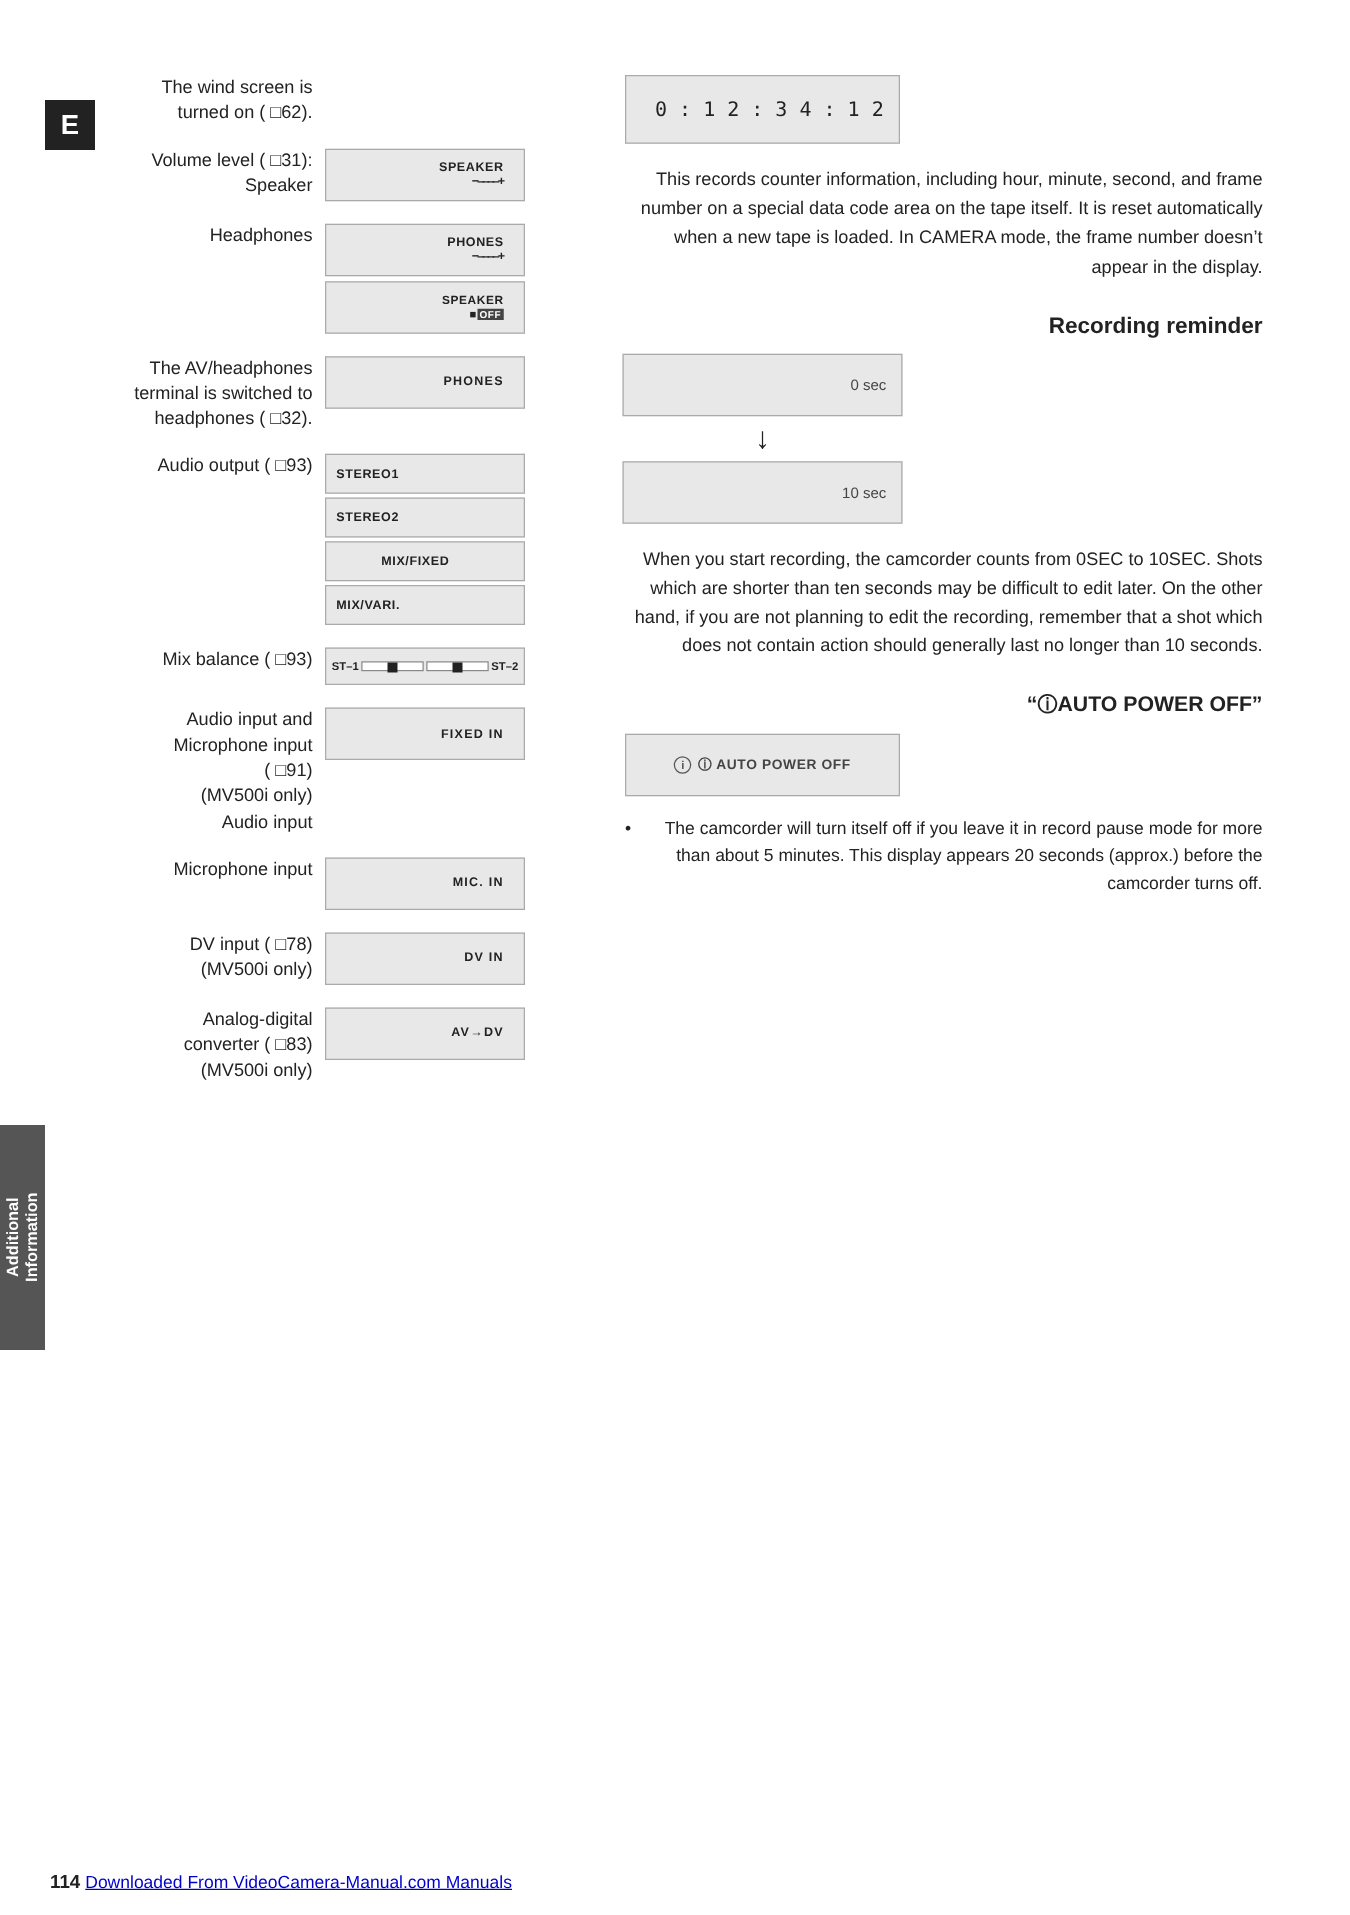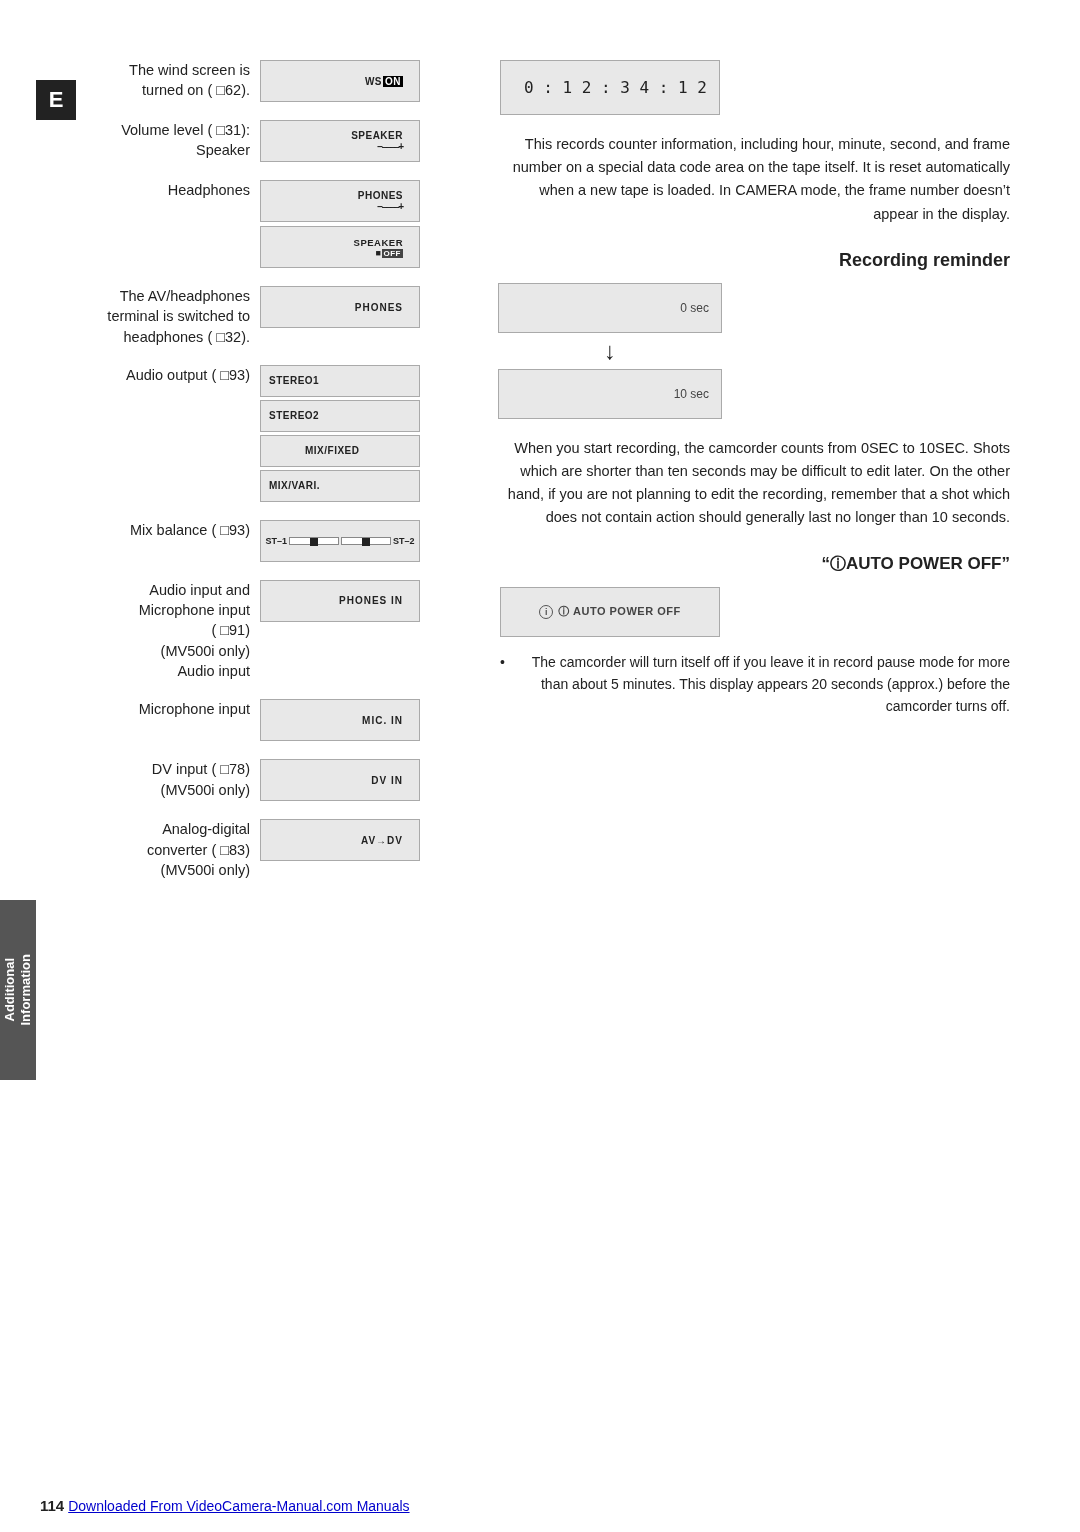--- a/index.html
+++ b/index.html
@@ -114,21 +114,21 @@
       padding-right: 8px;
       font-size: 11px;
       font-weight: bold;
       letter-spacing: 0.5px;
     }
 
     
     .mix-balance-box {
       border: 1px solid #aaa;
       background: #e8e8e8;
-      height: 42px;
+      height: 30px;
       width: 160px;
       display: flex;
       align-items: center;
       justify-content: center;
     }
 
     .mix-bar-container {
       display: flex;
       align-items: center;
       gap: 2px;
@@ -266,21 +266,20 @@
       left: 0;
     }
 
     
     .footer {
       position: absolute;
       bottom: 18px;
       left: 40px;
       right: 30px;
       display: flex;
-      align-items: center;
       font-size: 14px;
     }
 
     .footer-page {
       font-weight: bold;
       font-size: 15px;
       margin-right: 4px;
     }
 
     .footer-link {
@@ -389,29 +388,20 @@
     </span>
   </div>
 
   <div class="main-content">
 
     <div class="left-col">
 
       <div class="left-row">
         <div class="left-row-label">
           The wind screen is turned on (&nbsp;□62).
-        </div>
-        <div class="left-row-display">
-          <div class="display-box">
-            <div class="box-inner">
-              <span class="ws-on-box">
-                <span class="ws">WS</span><span class="on">ON</span>
-              </span>
-            </div>
-          </div>
         </div>
       </div>
 
       <div class="left-row">
         <div class="left-row-label">
           Volume level (&nbsp;□31):<br>Speaker
         </div>
         <div class="left-row-display">
           <div class="display-box">
             <div class="box-inner">
@@ -493,21 +483,21 @@
         </div>
       </div>
 
       <div class="left-row">
         <div class="left-row-label">
           Audio input and<br>Microphone input<br>(&nbsp;□91)<br>(MV500i only)<br>Audio input
         </div>
         <div class="left-row-display">
           <div class="display-box">
             <div class="box-inner">
-              <span class="audio-in-box">PHONES IN</span>
+              <span class="audio-in-box">FIXED IN</span>
             </div>
           </div>
         </div>
       </div>
 
       <div class="left-row">
         <div class="left-row-label">Microphone input</div>
         <div class="left-row-display">
           <div class="display-box">
             <div class="box-inner">

